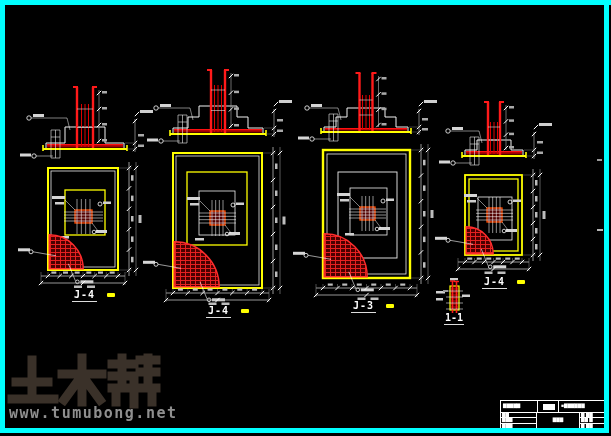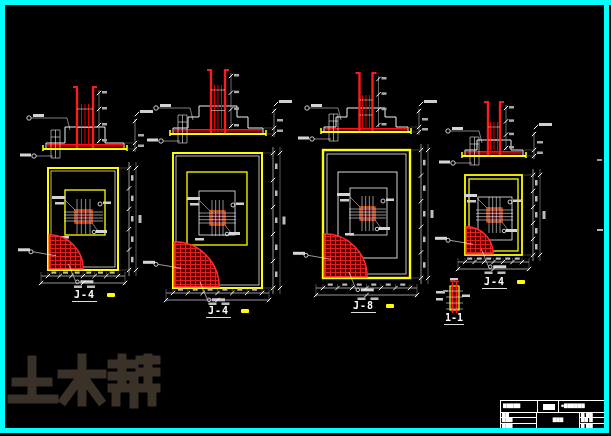--- a/index.html
+++ b/index.html
@@ -599,29 +599,30 @@
     </g>
   </svg>
 
   <div class="jlabel" style="left:72px;top:289px;">
     <span class="txt">J-4</span><span class="ydash"></span>
   </div>
   <div class="jlabel" style="left:206px;top:305px;">
     <span class="txt">J-4</span><span class="ydash"></span>
   </div>
   <div class="jlabel" style="left:351px;top:300px;">
-    <span class="txt">J-8</span><span class="ydash"></span>
+    <span class="txt">J-3</span><span class="ydash"></span>
   </div>
   <div class="jlabel" style="left:482px;top:276px;">
     <span class="txt">J-4</span><span class="ydash"></span>
   </div>
   <div class="dlabel" style="left:444px;top:312px;">
     <span class="txt">1-1</span>
   </div>
 
+  <div class="wm-url">www.tumubong.net</div>
 
   <div class="tblock">
     <div class="tb-r1">
       <div class="tb-c tb-c1">
           <span>▇▇▇▇▇</span>
         </div>
       <div class="tb-c tb-c2">
           <span class="fill"></span>
         </div>
       <div class="tb-c tb-c3">

